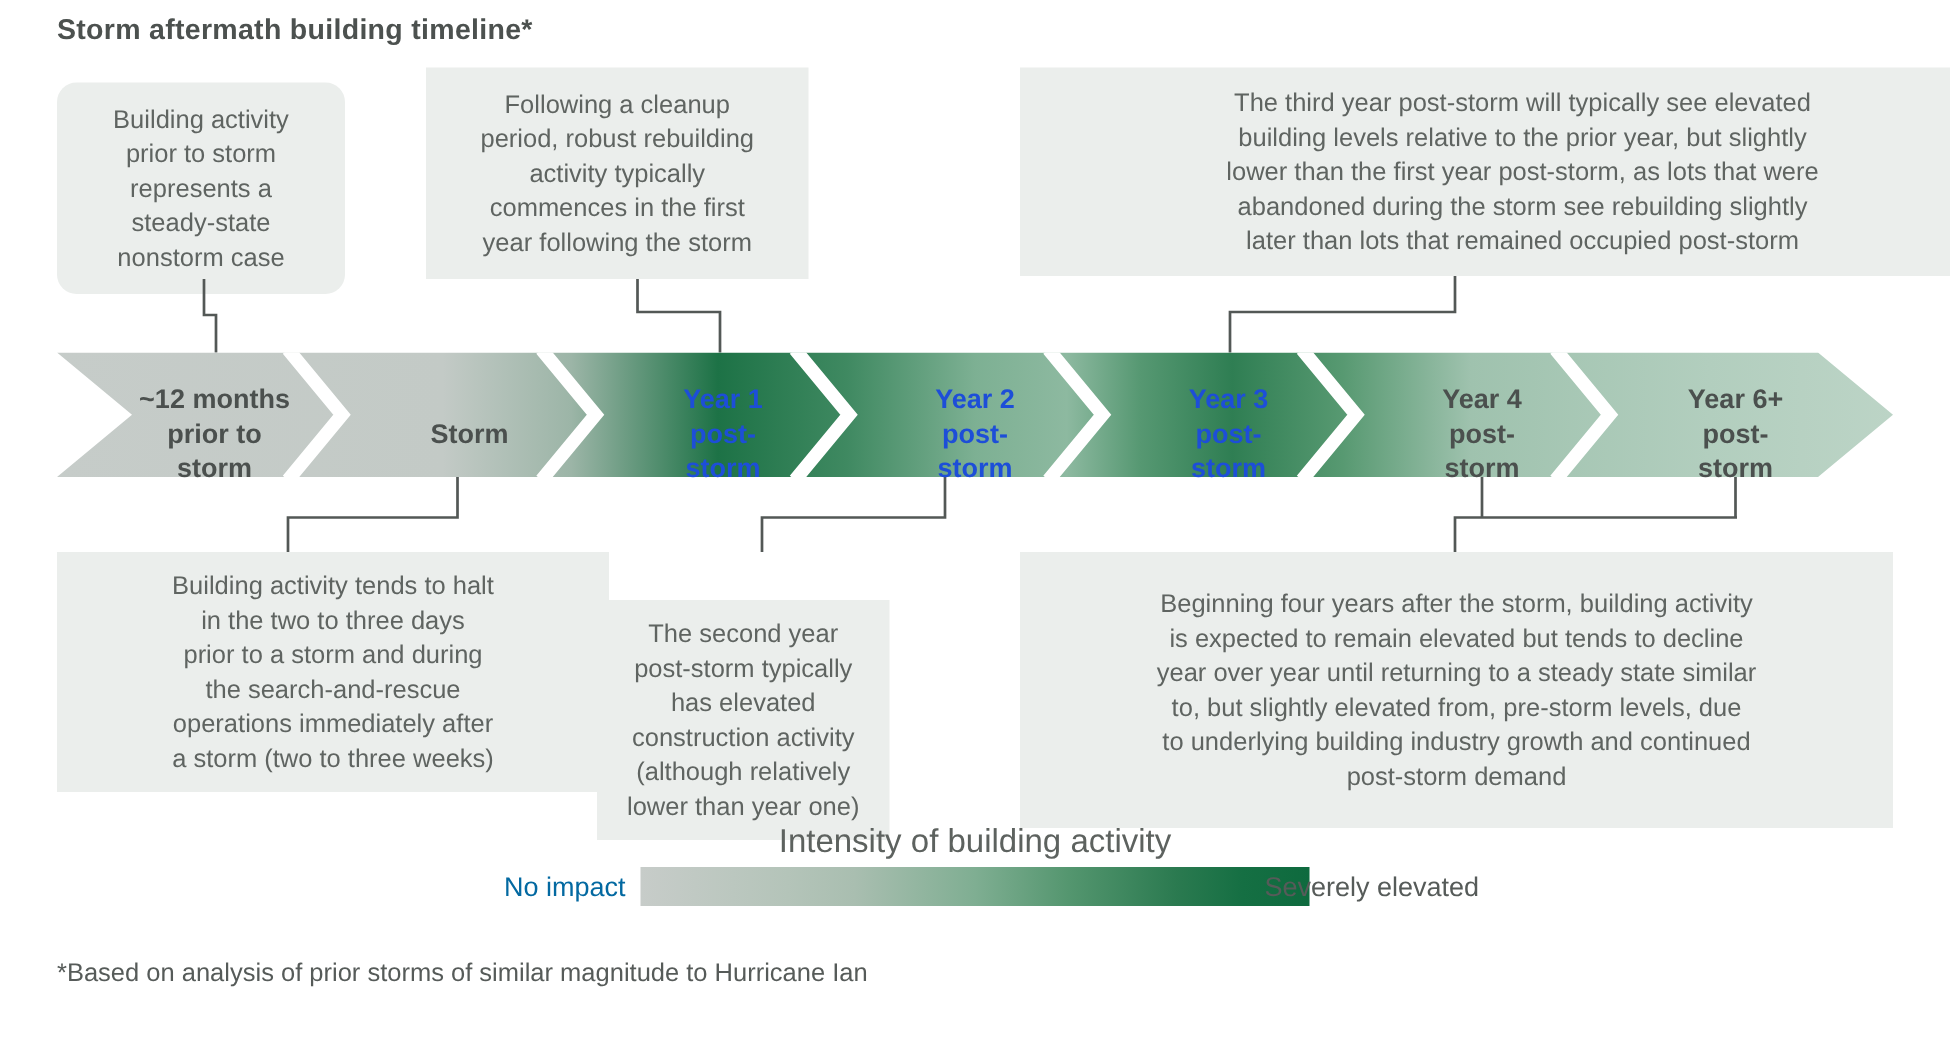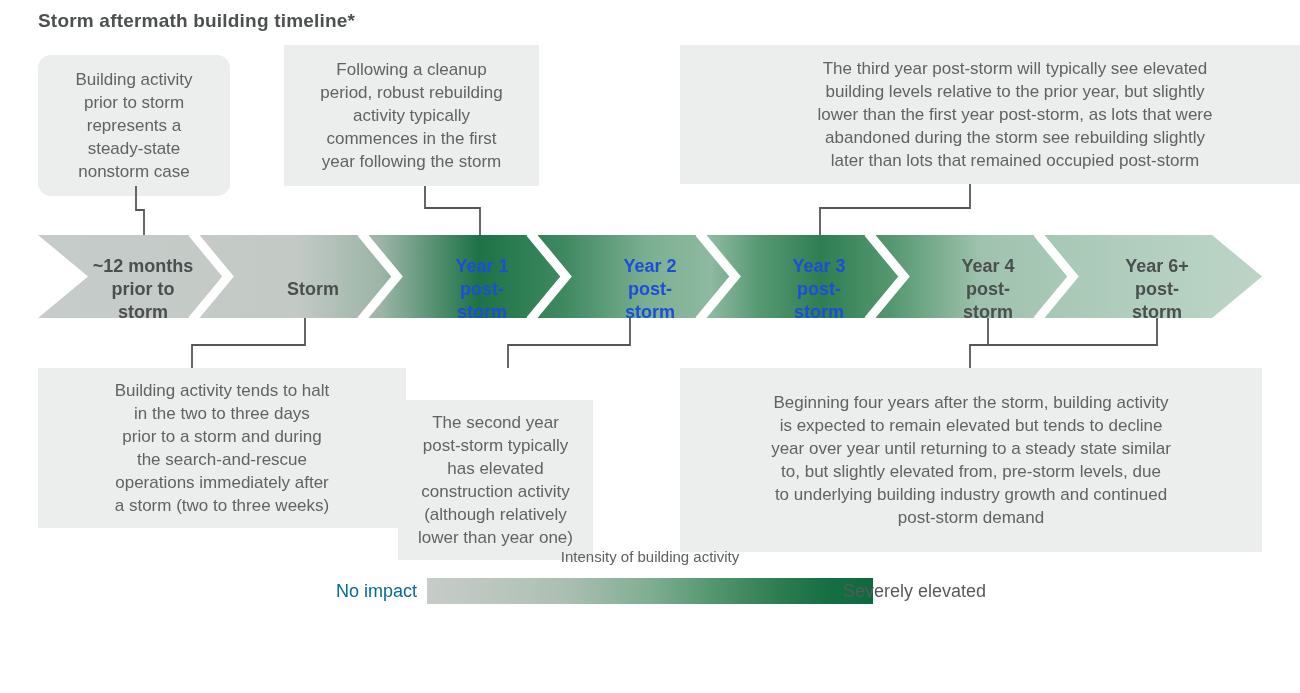--- a/index.html
+++ b/index.html
@@ -27,21 +27,21 @@
   .connector-layer{left:0;top:0;width:1300px;height:693px;pointer-events:none;}
   .band-svg{left:38px;top:235px;width:1224px;height:83px;}
   .stage-label{
     top:235px;width:150px;height:108px;display:flex;align-items:center;
     justify-content:center;text-align:center;font-weight:bold;font-size:18px;
     line-height:23px;white-space:pre-line;pointer-events:none;
   }
   .stage-dark{color:#4b504e;}
   .stage-light{color:#1d4ed8;}
   .legend-title{
-    left:400px;top:548px;width:500px;text-align:center;font-size:15px;
+    left:400px;top:548px;width:500px;text-align:center;font-size:22px;
     color:#5d625f;
   }
   .legend-bar{
     left:427px;top:578px;width:446px;height:26px;
     background:linear-gradient(90deg,#c7ccc9 0%,#b4c4b9 22%,#a9beb0 32%,
       #7fae92 50%,#54966f 64%,#2b7a50 80%,#156f43 90%,#0e6a3e 100%);
   }
   .legend-min{left:257px;top:581px;width:160px;text-align:right;font-size:18px;color:#0369a1;}
   .legend-max{left:843px;top:581px;width:220px;text-align:left;font-size:18px;color:#565b59;}
   .footnotes{left:38px;top:637px;width:900px;font-size:17px;line-height:24px;color:#565b59;}
@@ -145,13 +145,14 @@
 to, but slightly elevated from, pre-storm levels, due
 to underlying building industry growth and continued
 post-storm demand</div>
 
 <div class="abs legend-title">Intensity of building activity</div>
 <div class="abs legend-min">No impact</div>
 <div class="abs legend-bar"></div>
 <div class="abs legend-max">Severely elevated</div>
 
 <div class="abs footnotes">
+  <div>*Based on analysis of prior storms of similar magnitude to Hurricane Ian</div>
 </div>
 
 </body></html>

